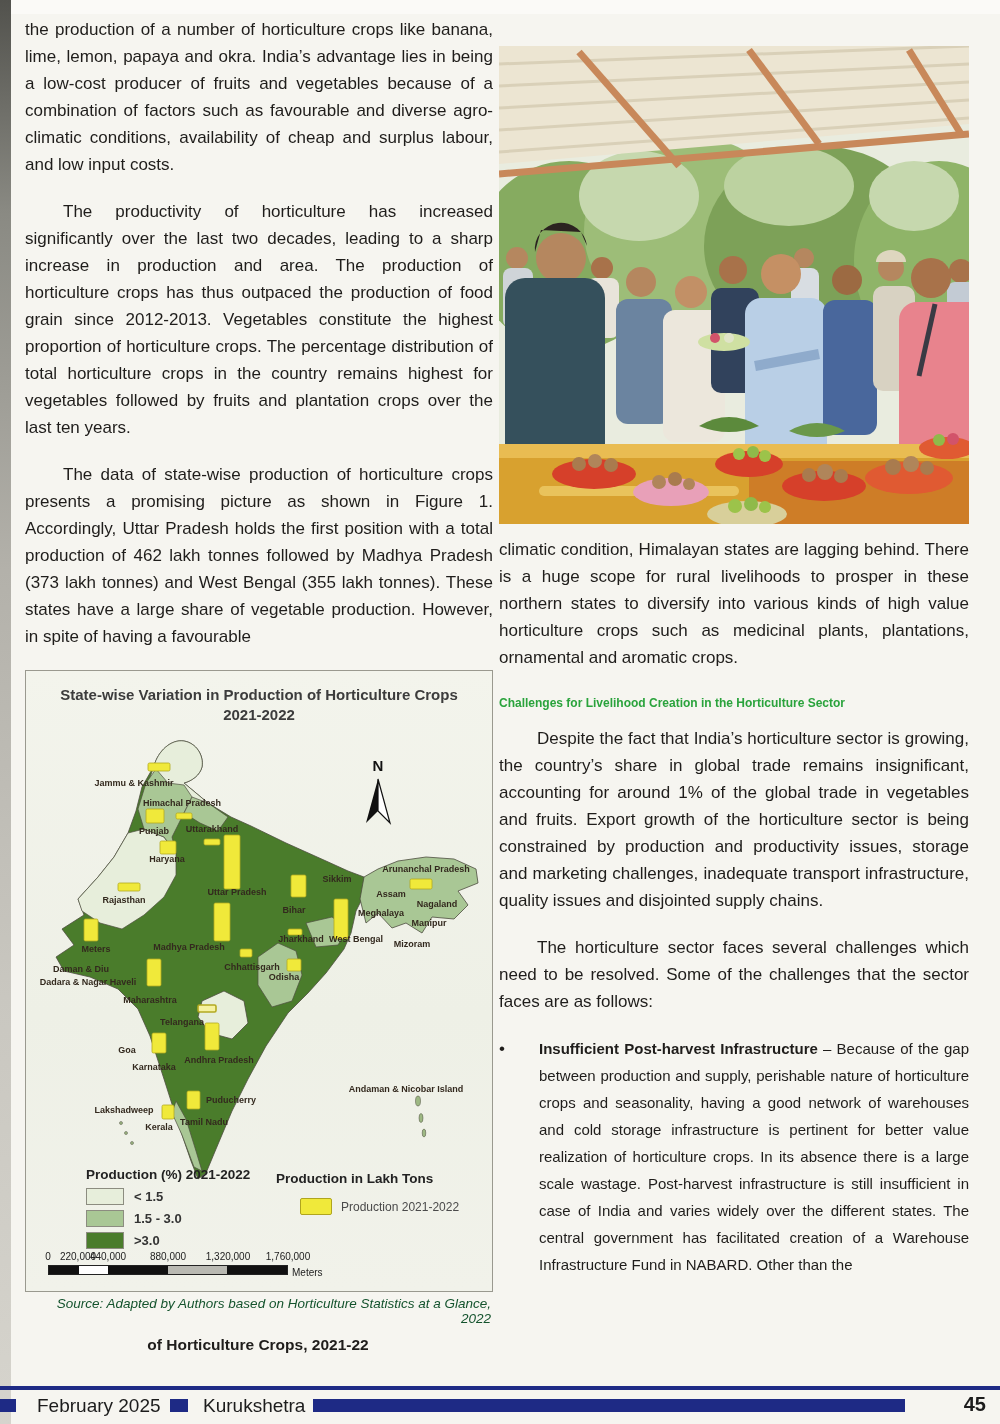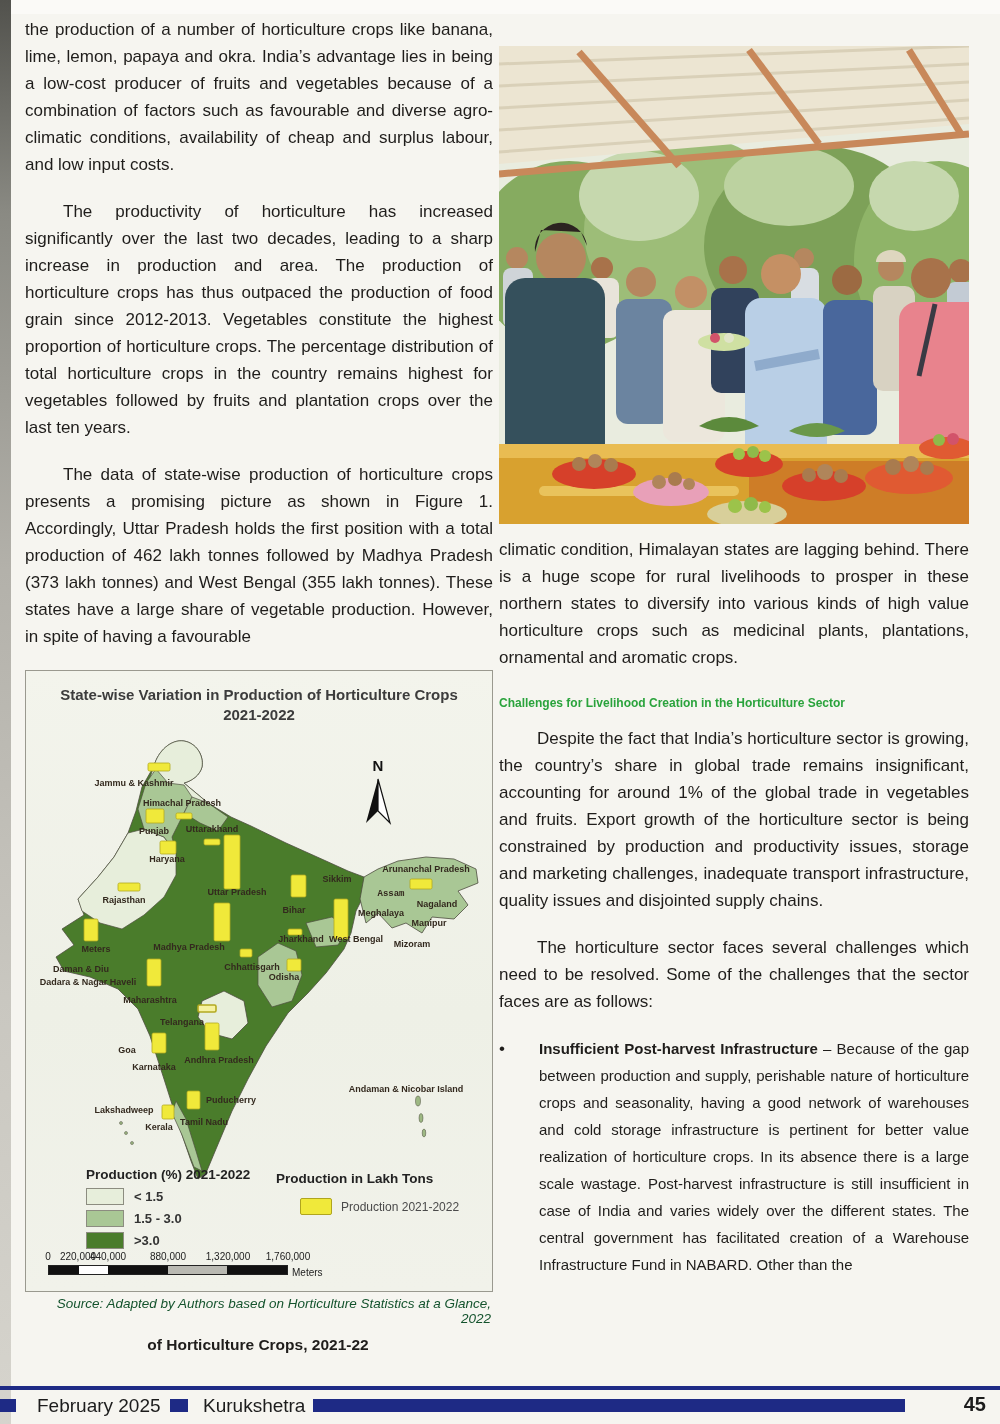--- a/index.html
+++ b/index.html
@@ -161,21 +161,21 @@
       <div id="labels-layer">
           <span class="st-label" style="left: 108px; top: 112px;">Jammu &amp; Kashmir</span>
           <span class="st-label" style="left: 156px; top: 132px;">Himachal Pradesh</span>
           <span class="st-label" style="left: 128px; top: 160px;">Punjab</span>
           <span class="st-label" style="left: 186px; top: 158px;">Uttarakhand</span>
           <span class="st-label" style="left: 141px; top: 188px;">Haryana</span>
           <span class="st-label" style="left: 98px; top: 229px;">Rajasthan</span>
           <span class="st-label" style="left: 211px; top: 221px;">Uttar Pradesh</span>
           <span class="st-label" style="left: 311px; top: 208px;">Sikkim</span>
           <span class="st-label" style="left: 400px; top: 198px;">Arunanchal Pradesh</span>
-          <span class="st-label" style="left: 365px; top: 223px; font-family: Liberation Mono, monospace;">Assam</span>
+          <span class="st-label" style="left: 365px; top: 223px;">Assam</span>
           <span class="st-label" style="left: 411px; top: 233px;">Nagaland</span>
           <span class="st-label" style="left: 268px; top: 239px;">Bihar</span>
           <span class="st-label" style="left: 355px; top: 242px;">Meghalaya</span>
           <span class="st-label" style="left: 403px; top: 252px;">Manipur</span>
           <span class="st-label" style="left: 275px; top: 268px;">Jharkhand</span>
           <span class="st-label" style="left: 330px; top: 268px;">West Bengal</span>
           <span class="st-label" style="left: 386px; top: 273px;">Mizoram</span>
           <span class="st-label" style="left: 70px; top: 278px;">Meters</span>
           <span class="st-label" style="left: 163px; top: 276px;">Madhya Pradesh</span>
           <span class="st-label" style="left: 226px; top: 296px;">Chhattisgarh</span>

